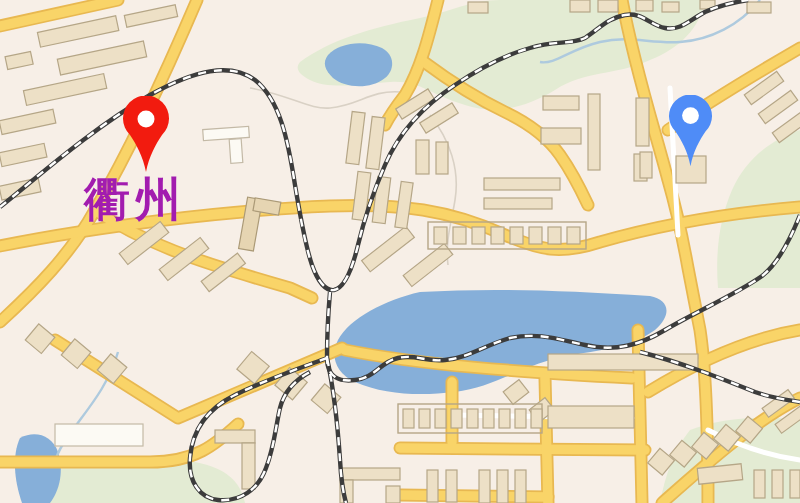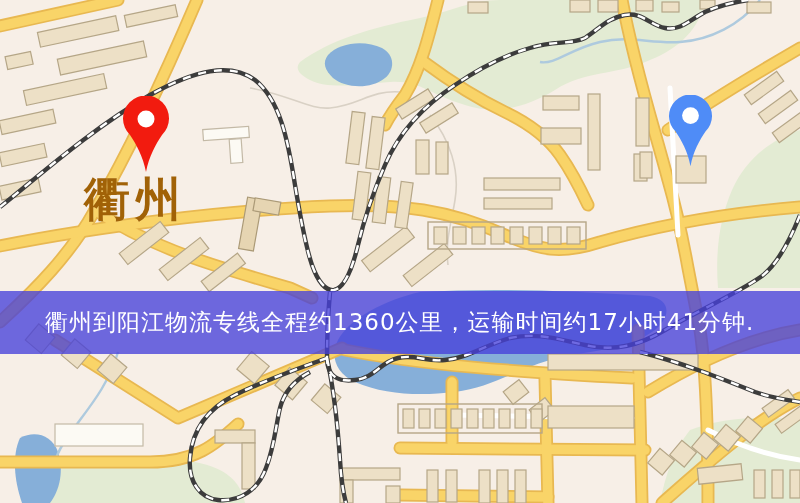--- a/index.html
+++ b/index.html
@@ -228,26 +228,23 @@
       </g>
     </g>
   </svg>
 
   <div class="pin" style="left:122px;top:96px;width:48px;height:78px;">
     <svg viewBox="0 0 48 78" width="48" height="78" xmlns="http://www.w3.org/2000/svg">
       <path d="M24,76 C21,60 14,48 8,39 A23,23 0 1 1 40,39 C34,48 27,60 24,76 Z" fill="#f21b0f"></path>
       <circle cx="24" cy="23" r="8.5" fill="#ffffff"></circle>
     </svg>
   </div>
-  <div class="marker-label" id="origin-label" style="color:#a16207;">衢州</div>
+  <div class="marker-label" id="origin-label" style="color:#a21caf;">衢州</div>
 
   <div class="pin" style="left:668px;top:95px;width:45px;height:73px;">
     <svg viewBox="0 0 48 78" width="45" height="73" xmlns="http://www.w3.org/2000/svg">
       <path d="M24,76 C21,60 14,48 8,39 A23,23 0 1 1 40,39 C34,48 27,60 24,76 Z" fill="#4f8cf7"></path>
       <circle cx="24" cy="22" r="9" fill="#ffffff"></circle>
     </svg>
   </div>
 
-  <div id="banner">
-    <div id="banner-text">衢州到阳江物流专线全程约1360公里，运输时间约17小时41分钟.</div>
-  </div>
 
 </div>
 
 </body></html>

